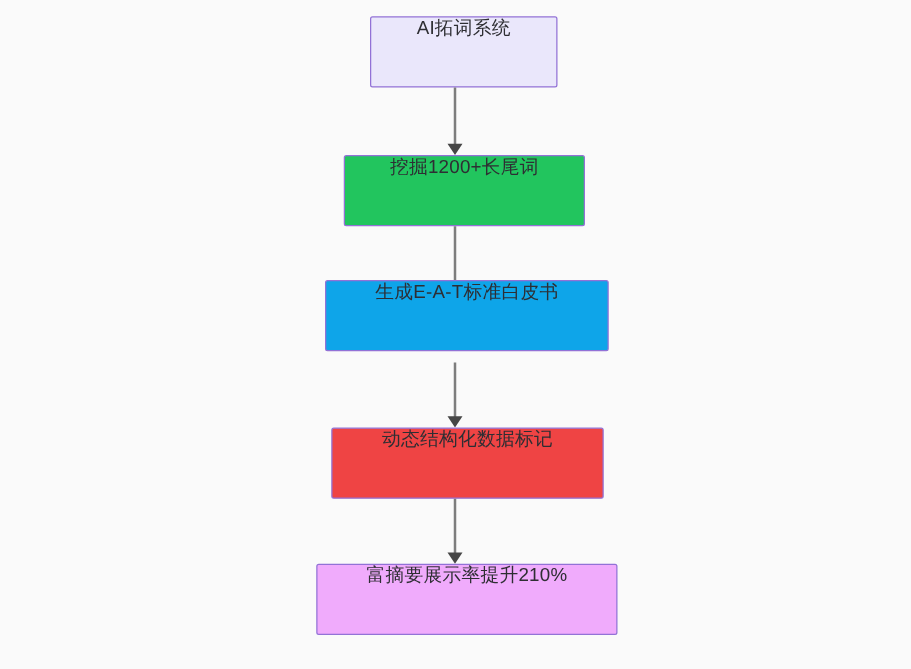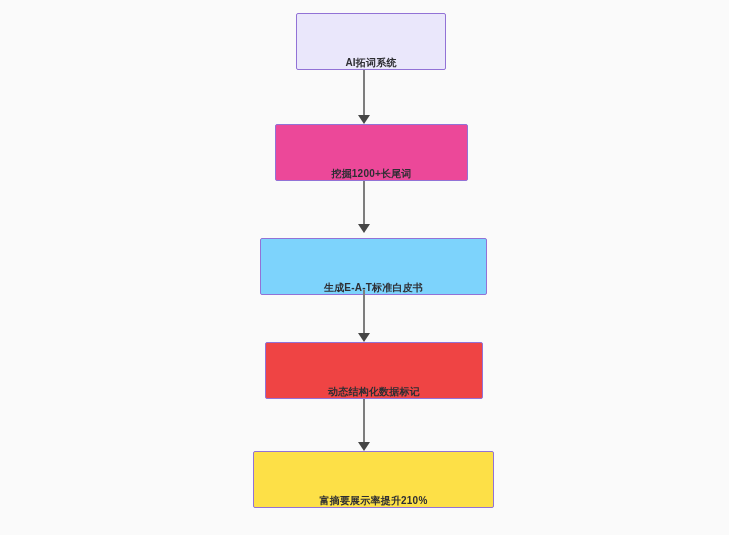--- a/index.html
+++ b/index.html
@@ -18,28 +18,27 @@
     width: 729px;
     height: 535px;
   }
   .node {
     position: absolute;
     box-sizing: border-box;
     background: #eae7fb;
     border: 1.6px solid #9272d6;
     border-radius: 2px;
     display: flex;
-    align-items: flex-end;
+    align-items: flex-start;
     justify-content: center;
     color: #2e2e33;
-    font-size: 10px;
+    font-size: 15px;
     line-height: 1.2;
     letter-spacing: 0.2px;
     white-space: nowrap;
-    font-weight: bold;
   }
   .node-label {
     display: block;
     padding: 0 8px;
   }
   .edge {
     position: absolute;
     width: 14px;
     pointer-events: none;
   }
@@ -67,44 +66,44 @@
 
   <div class="node" style="left: 296px; top: 13px; width: 150px; height: 57px; background: rgb(234, 231, 251); border-color: rgb(146, 114, 214); color: rgb(46, 46, 51);">
     <span class="node-label">AI拓词系统</span>
   </div>
 
   <div class="edge" style="left: 357px; top: 70px; height: 54px;">
     <div class="edge-line" style="height: 46px; background: rgb(125, 125, 125);"></div>
     <div class="edge-head" style="top: 45px;"></div>
   </div>
 
-  <div class="node" style="left: 275px; top: 124px; width: 193px; height: 57px; background: #ec4899; border-color: rgb(146, 114, 214); color: rgb(46, 46, 51);">
+  <div class="node" style="left: 275px; top: 124px; width: 193px; height: 57px; background: #22c55e; border-color: rgb(146, 114, 214); color: rgb(46, 46, 51);">
     <span class="node-label">挖掘1200+长尾词</span>
   </div>
 
   <div class="edge" style="left: 357px; top: 181px; height: 52px;">
     <div class="edge-line" style="height: 44px; background: rgb(125, 125, 125);"></div>
     <div class="edge-head" style="top: 43px;"></div>
   </div>
 
-  <div class="node" style="left: 260px; top: 238px; width: 227px; height: 57px; background: #7dd3fc; border-color: rgb(146, 114, 214); color: rgb(46, 46, 51);">
+  <div class="node" style="left: 260px; top: 224px; width: 227px; height: 57px; background: #0ea5e9; border-color: rgb(146, 114, 214); color: rgb(46, 46, 51);">
     <span class="node-label">生成E-A-T标准白皮书</span>
   </div>
 
   <div class="edge" style="left: 357px; top: 290px; height: 52px;">
     <div class="edge-line" style="height: 44px; background: rgb(125, 125, 125);"></div>
     <div class="edge-head" style="top: 43px;"></div>
   </div>
 
   <div class="node" style="left: 265px; top: 342px; width: 218px; height: 57px; background: #ef4444; border-color: rgb(146, 114, 214); color: rgb(46, 46, 51);">
     <span class="node-label">动态结构化数据标记</span>
   </div>
 
   <div class="edge" style="left: 357px; top: 399px; height: 52px;">
     <div class="edge-line" style="height: 44px; background: rgb(125, 125, 125);"></div>
     <div class="edge-head" style="top: 43px;"></div>
   </div>
 
-  <div class="node" style="left: 253px; top: 451px; width: 241px; height: 57px; background: #fde047; border-color: rgb(146, 114, 214); color: rgb(46, 46, 51);">
+  <div class="node" style="left: 253px; top: 451px; width: 241px; height: 57px; background: #f0abfc; border-color: rgb(146, 114, 214); color: rgb(46, 46, 51);">
     <span class="node-label">富摘要展示率提升210%</span>
   </div>
 
 </div>
 
 </body></html>

